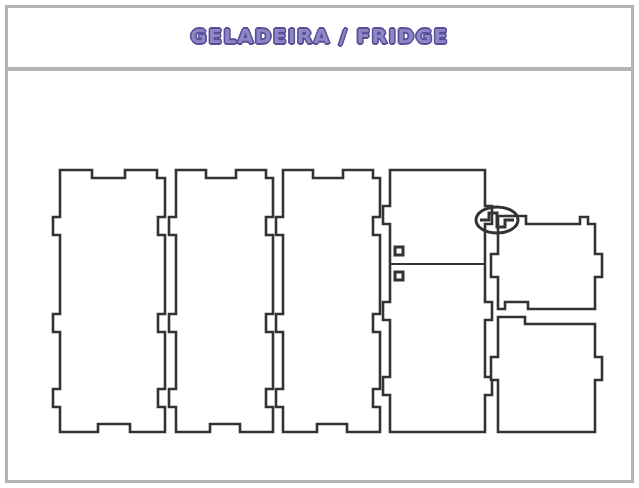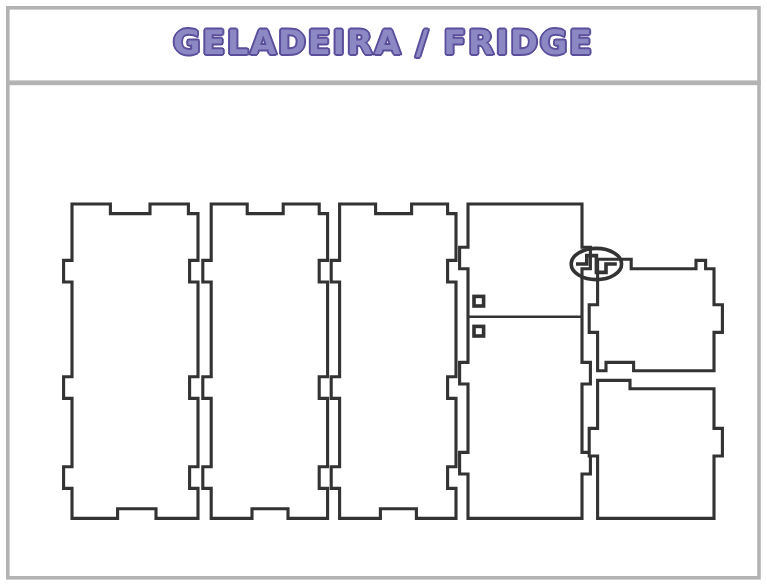--- a/index.html
+++ b/index.html
@@ -40,21 +40,21 @@
     height: 66px;
     box-sizing: border-box;
     border-bottom: 4px solid #b3b3b3;
     display: flex;
     align-items: center;
     justify-content: center;
   }
   .title-text {
     font-family: "DejaVu Sans", sans-serif;
     font-weight: bold;
-    font-size: 28px;
+    font-size: 20px;
     letter-spacing: 1.5px;
     color: #8b88c4;
     -webkit-text-stroke: 2.2px #4c3f8f;
     paint-order: stroke fill;
     text-stroke: 2.2px #4c3f8f;
     white-space: nowrap;
     line-height: 1;
     position: relative;
     text-shadow:
        1.6px 0 0 #5b4f9c,

